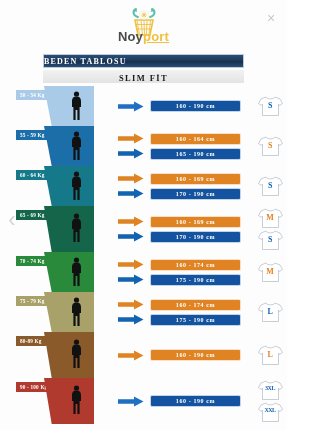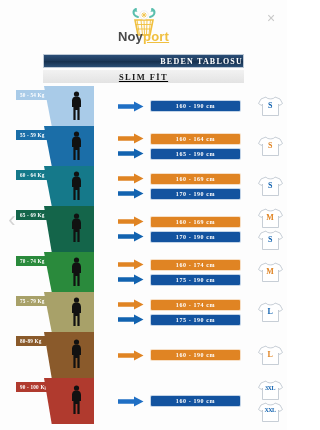--- a/index.html
+++ b/index.html
@@ -38,30 +38,30 @@
     color: #4a4a4a; letter-spacing: .2px;
     font-family: "Liberation Sans", sans-serif;
   }
   #logo-text .hl { color: #f0c040; text-decoration: underline; }
 
   
   #title-bar {
     position: absolute; top: 54px; left: 43px; width: 201px; height: 14px;
     background: linear-gradient(to bottom,#2b4f78 0%,#1d3a5c 45%,#16314f 55%,#2a4e75 100%);
     border: 1px solid #bfcad6;
-    display: flex; align-items: center; justify-content: flex-end;
+    display: flex; align-items: center; justify-content: flex-start;
   }
   #title-bar span {
     color: #ffffff; font-size: 8px; font-weight: bold;
     letter-spacing: 1.2px; font-family: "Liberation Serif", serif;
   }
   #subtitle-bar {
     position: absolute; top: 70px; left: 43px; width: 201px; height: 13px;
     background: linear-gradient(to bottom,#f2f2f2,#e3e3e3);
-    display: flex; align-items: center; justify-content: center; text-decoration: underline;
+    display: flex; align-items: flex-end; justify-content: center;
   }
   #subtitle-bar span {
     color: #1a1a1a; font-size: 8.5px; font-weight: bold;
     letter-spacing: 1.4px; font-family: "Liberation Serif", serif;
   }
 
   
   .nav-chev {
     position: absolute; top: 208px;
     width: 16px; height: 24px;

